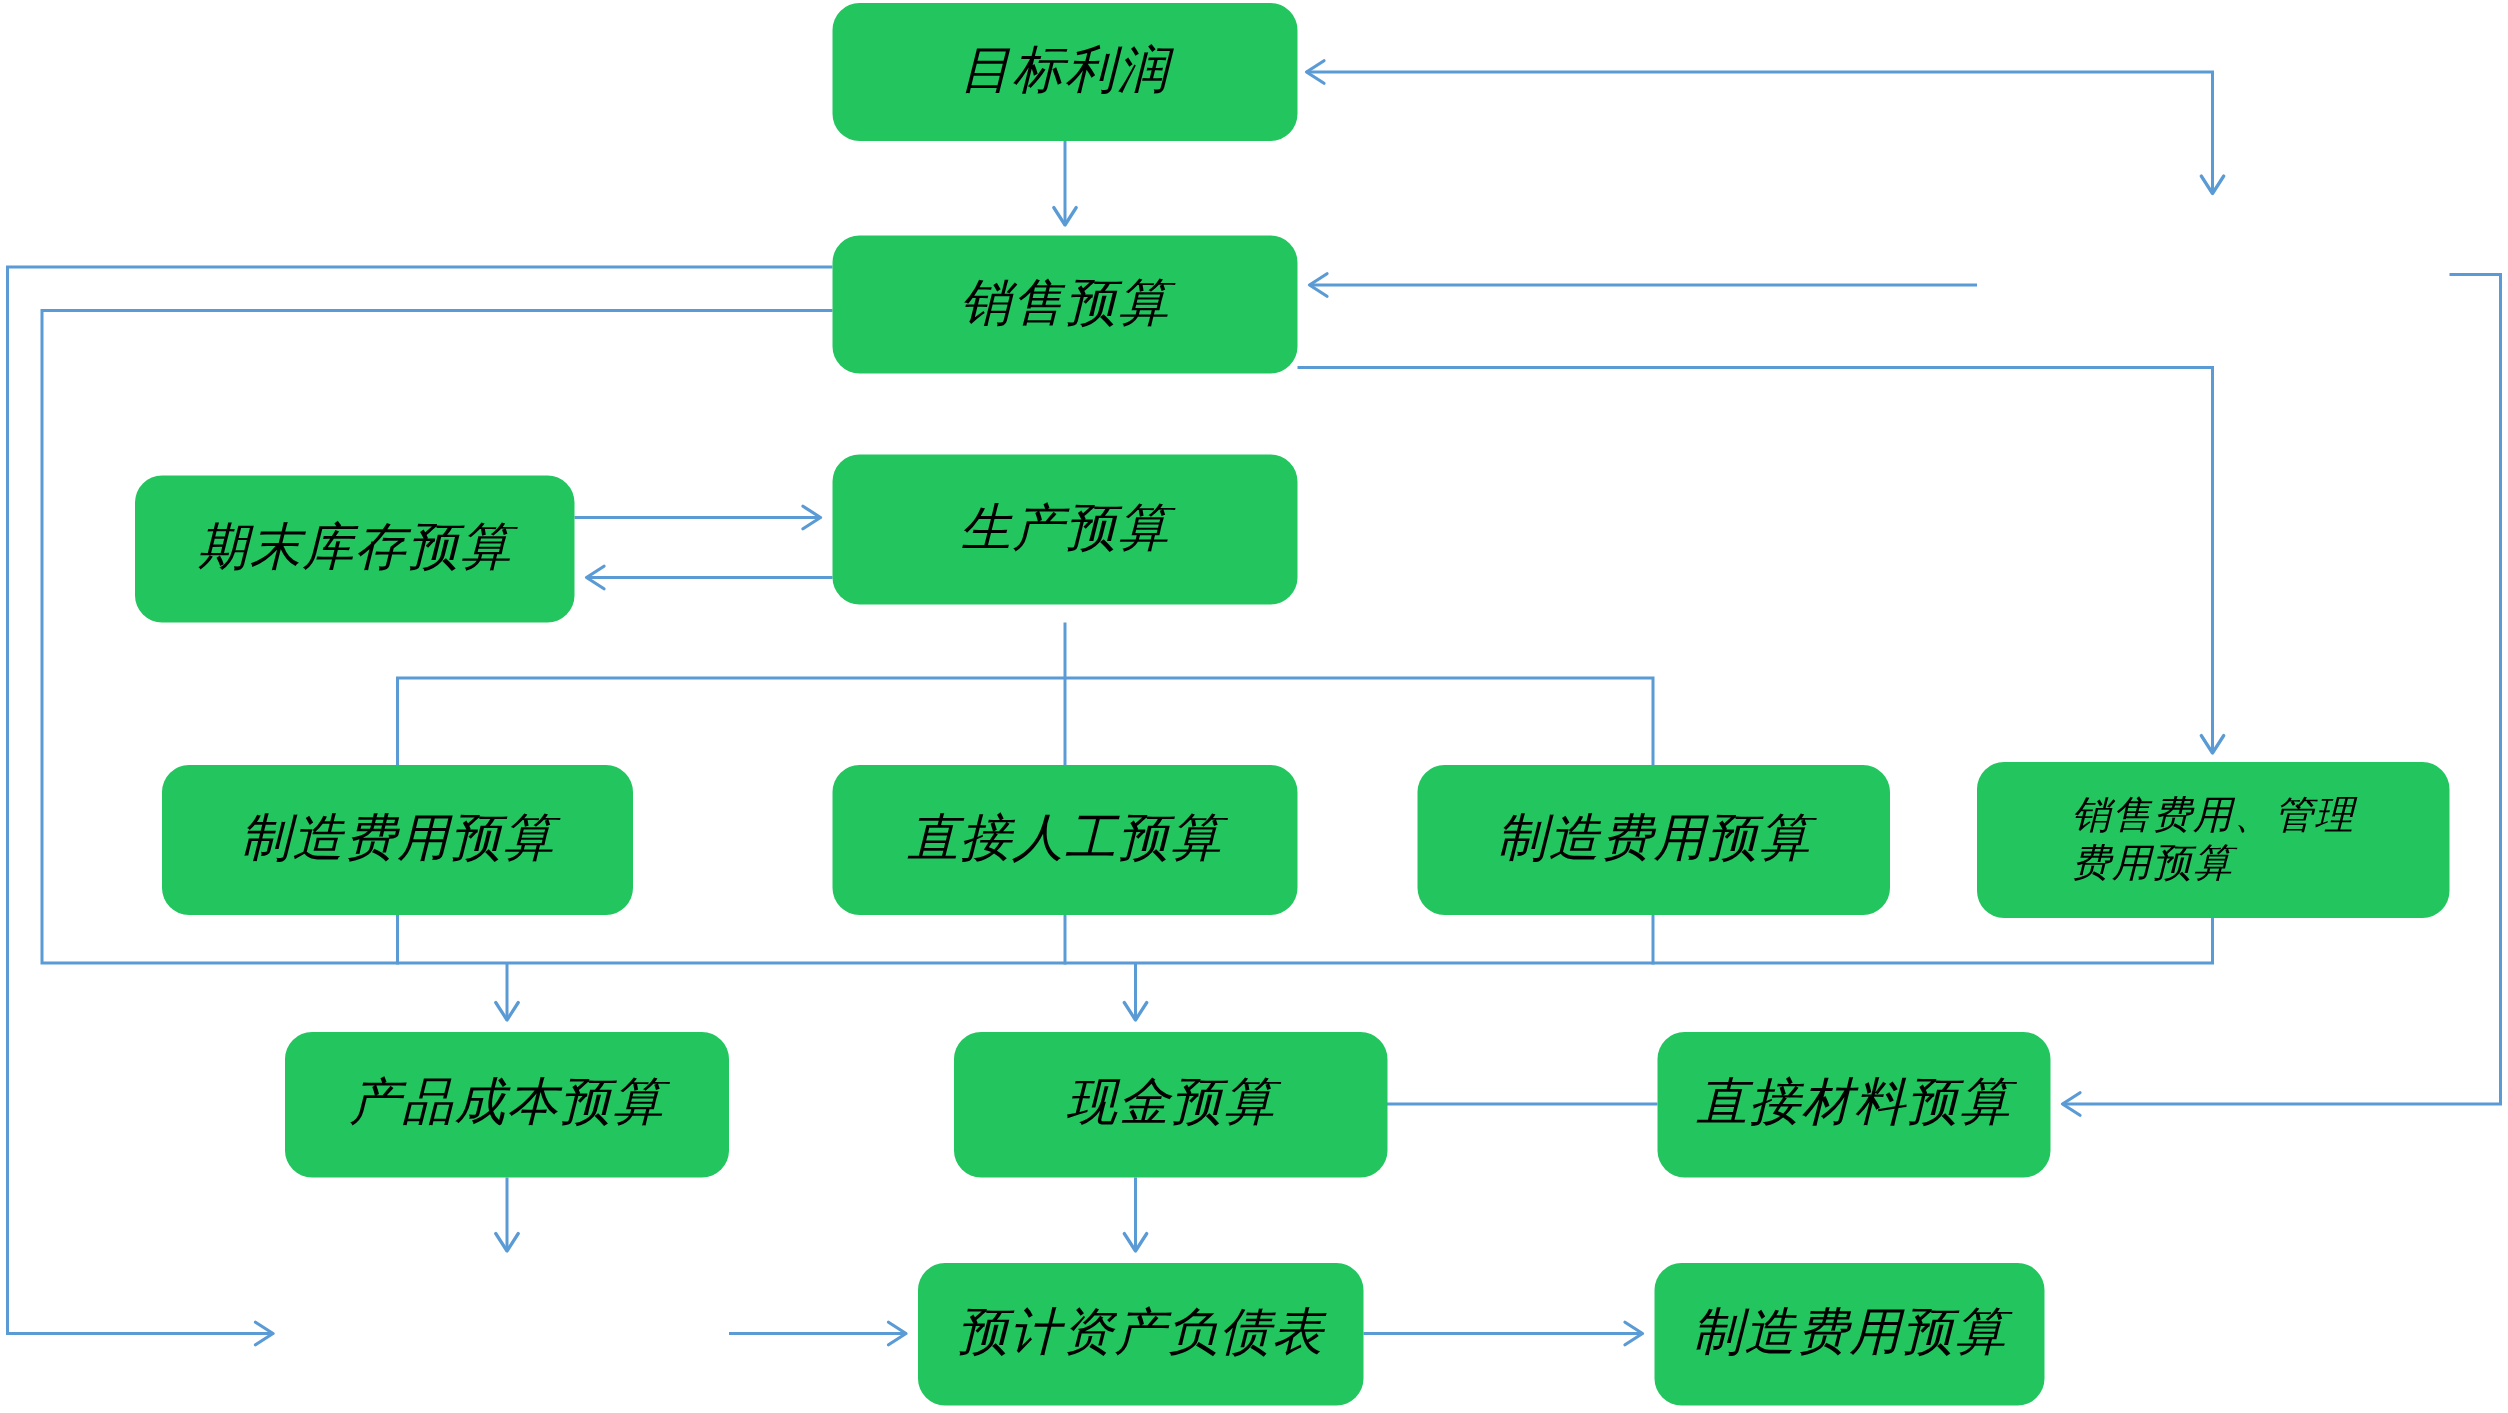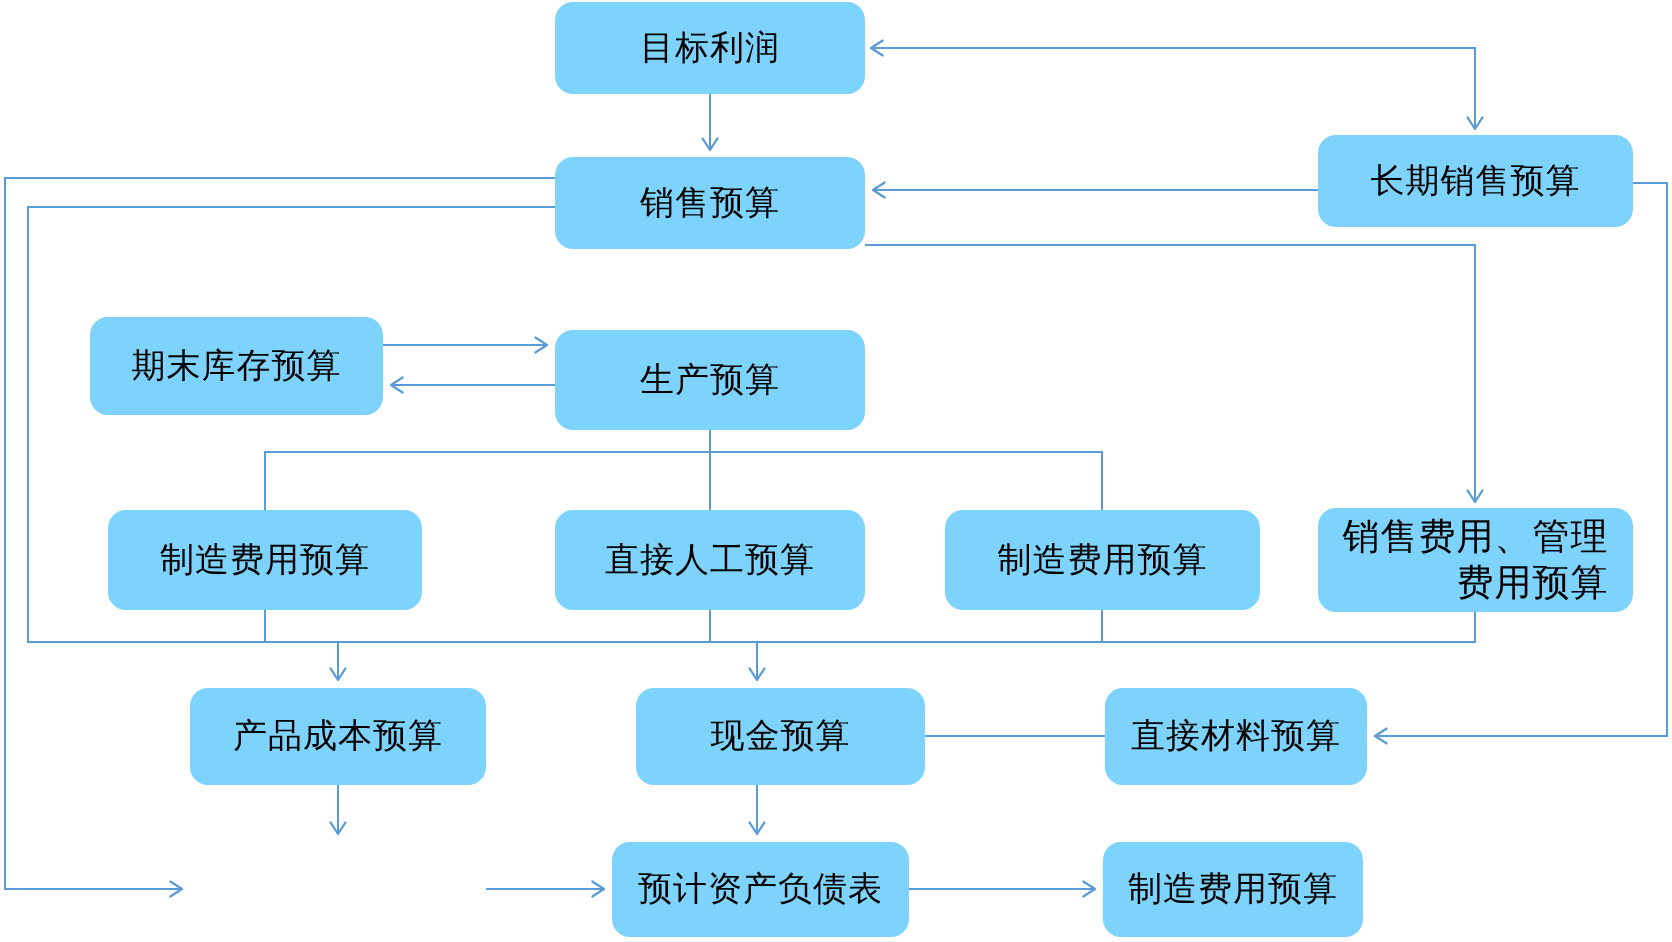--- a/index.html
+++ b/index.html
@@ -7,31 +7,32 @@
     position:relative;
     width:1672px;height:942px;
     background:#ffffff;
     font-family:"Liberation Serif","DejaVu Serif",serif;
     overflow:hidden;
   }
   #wires{position:absolute;left:0;top:0;z-index:0;}
   .edge{fill:none;stroke:#5B9BD5;stroke-width:2;}
   .node{
     position:absolute;z-index:1;
-    background:#7dd3fc;
+    background:#22c55e;
     border-radius:18px;
     display:flex;align-items:center;justify-content:center;
-    text-align:right;
+    text-align:left;
     color:#000000;
     font-size:34px;
     letter-spacing:1px;
     line-height:1.25;
+    font-style:italic;
   }
   .node .lbl{white-space:pre-line;}
-  .node.two-line{font-size:37px;}
+  .node.two-line{font-size:26px;}
 </style>
 </head>
 <body>
 
 <div id="stage">
 
   <svg id="wires" width="1672" height="942" viewBox="0 0 1672 942">
     <defs>
       <marker id="arw" viewBox="0 0 12 12" refX="9.5" refY="6" markerWidth="10" markerHeight="10" orient="auto-start-reverse">
         <path d="M2.5,1.5 L9.5,6 L2.5,10.5" fill="none" stroke="#5B9BD5" stroke-width="1.3" stroke-linecap="round" stroke-linejoin="round"></path>
@@ -62,29 +63,26 @@
   </svg>
 
   <div class="node" style="left:555px;top:2px;width:310px;height:92px;">
     <span class="lbl">目标利润</span>
   </div>
 
   <div class="node" style="left:555px;top:157px;width:310px;height:92px;">
     <span class="lbl">销售预算</span>
   </div>
 
-  <div class="node" style="left:1318px;top:135px;width:315px;height:92px;">
-    <span class="lbl">长期销售预算</span>
-  </div>
 
   <div class="node" style="left:90px;top:317px;width:293px;height:98px;">
     <span class="lbl">期末库存预算</span>
   </div>
 
-  <div class="node" style="left:555px;top:330px;width:310px;height:100px;">
+  <div class="node" style="left:555px;top:303px;width:310px;height:100px;">
     <span class="lbl">生产预算</span>
   </div>
 
   <div class="node" style="left:108px;top:510px;width:314px;height:100px;">
     <span class="lbl">制造费用预算</span>
   </div>
 
   <div class="node" style="left:945px;top:510px;width:315px;height:100px;">
     <span class="lbl">制造费用预算</span>
   </div>

